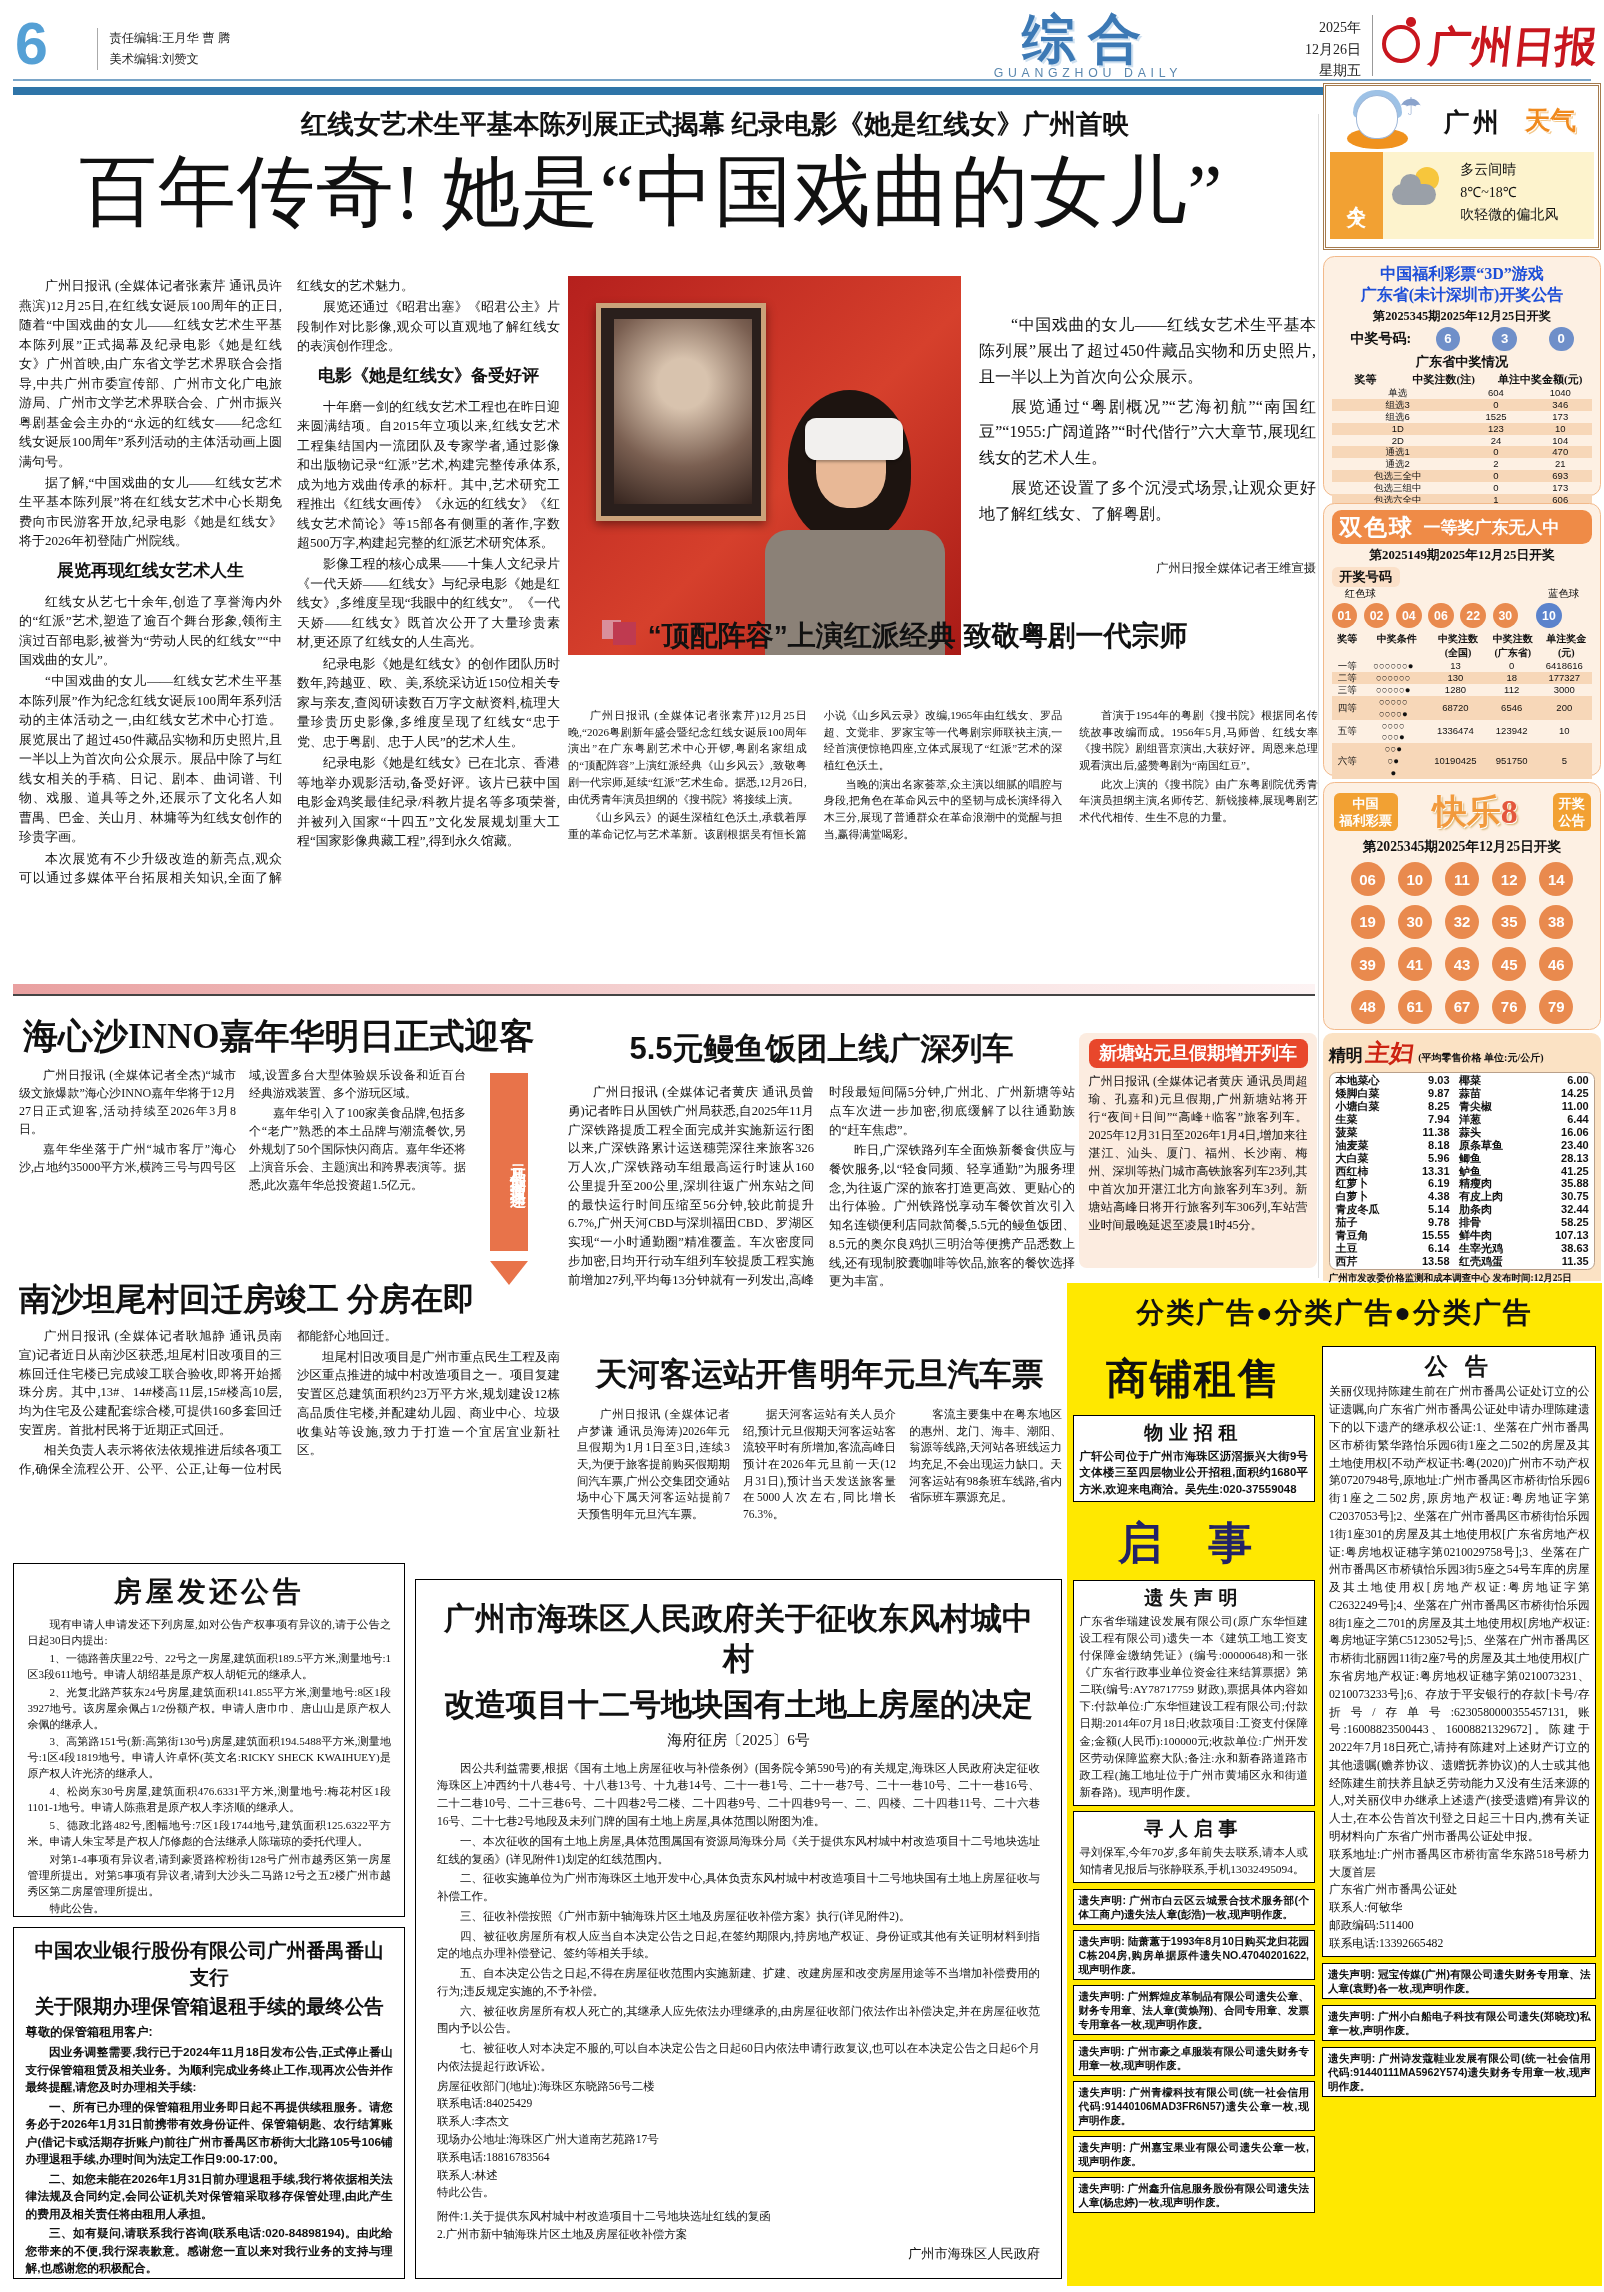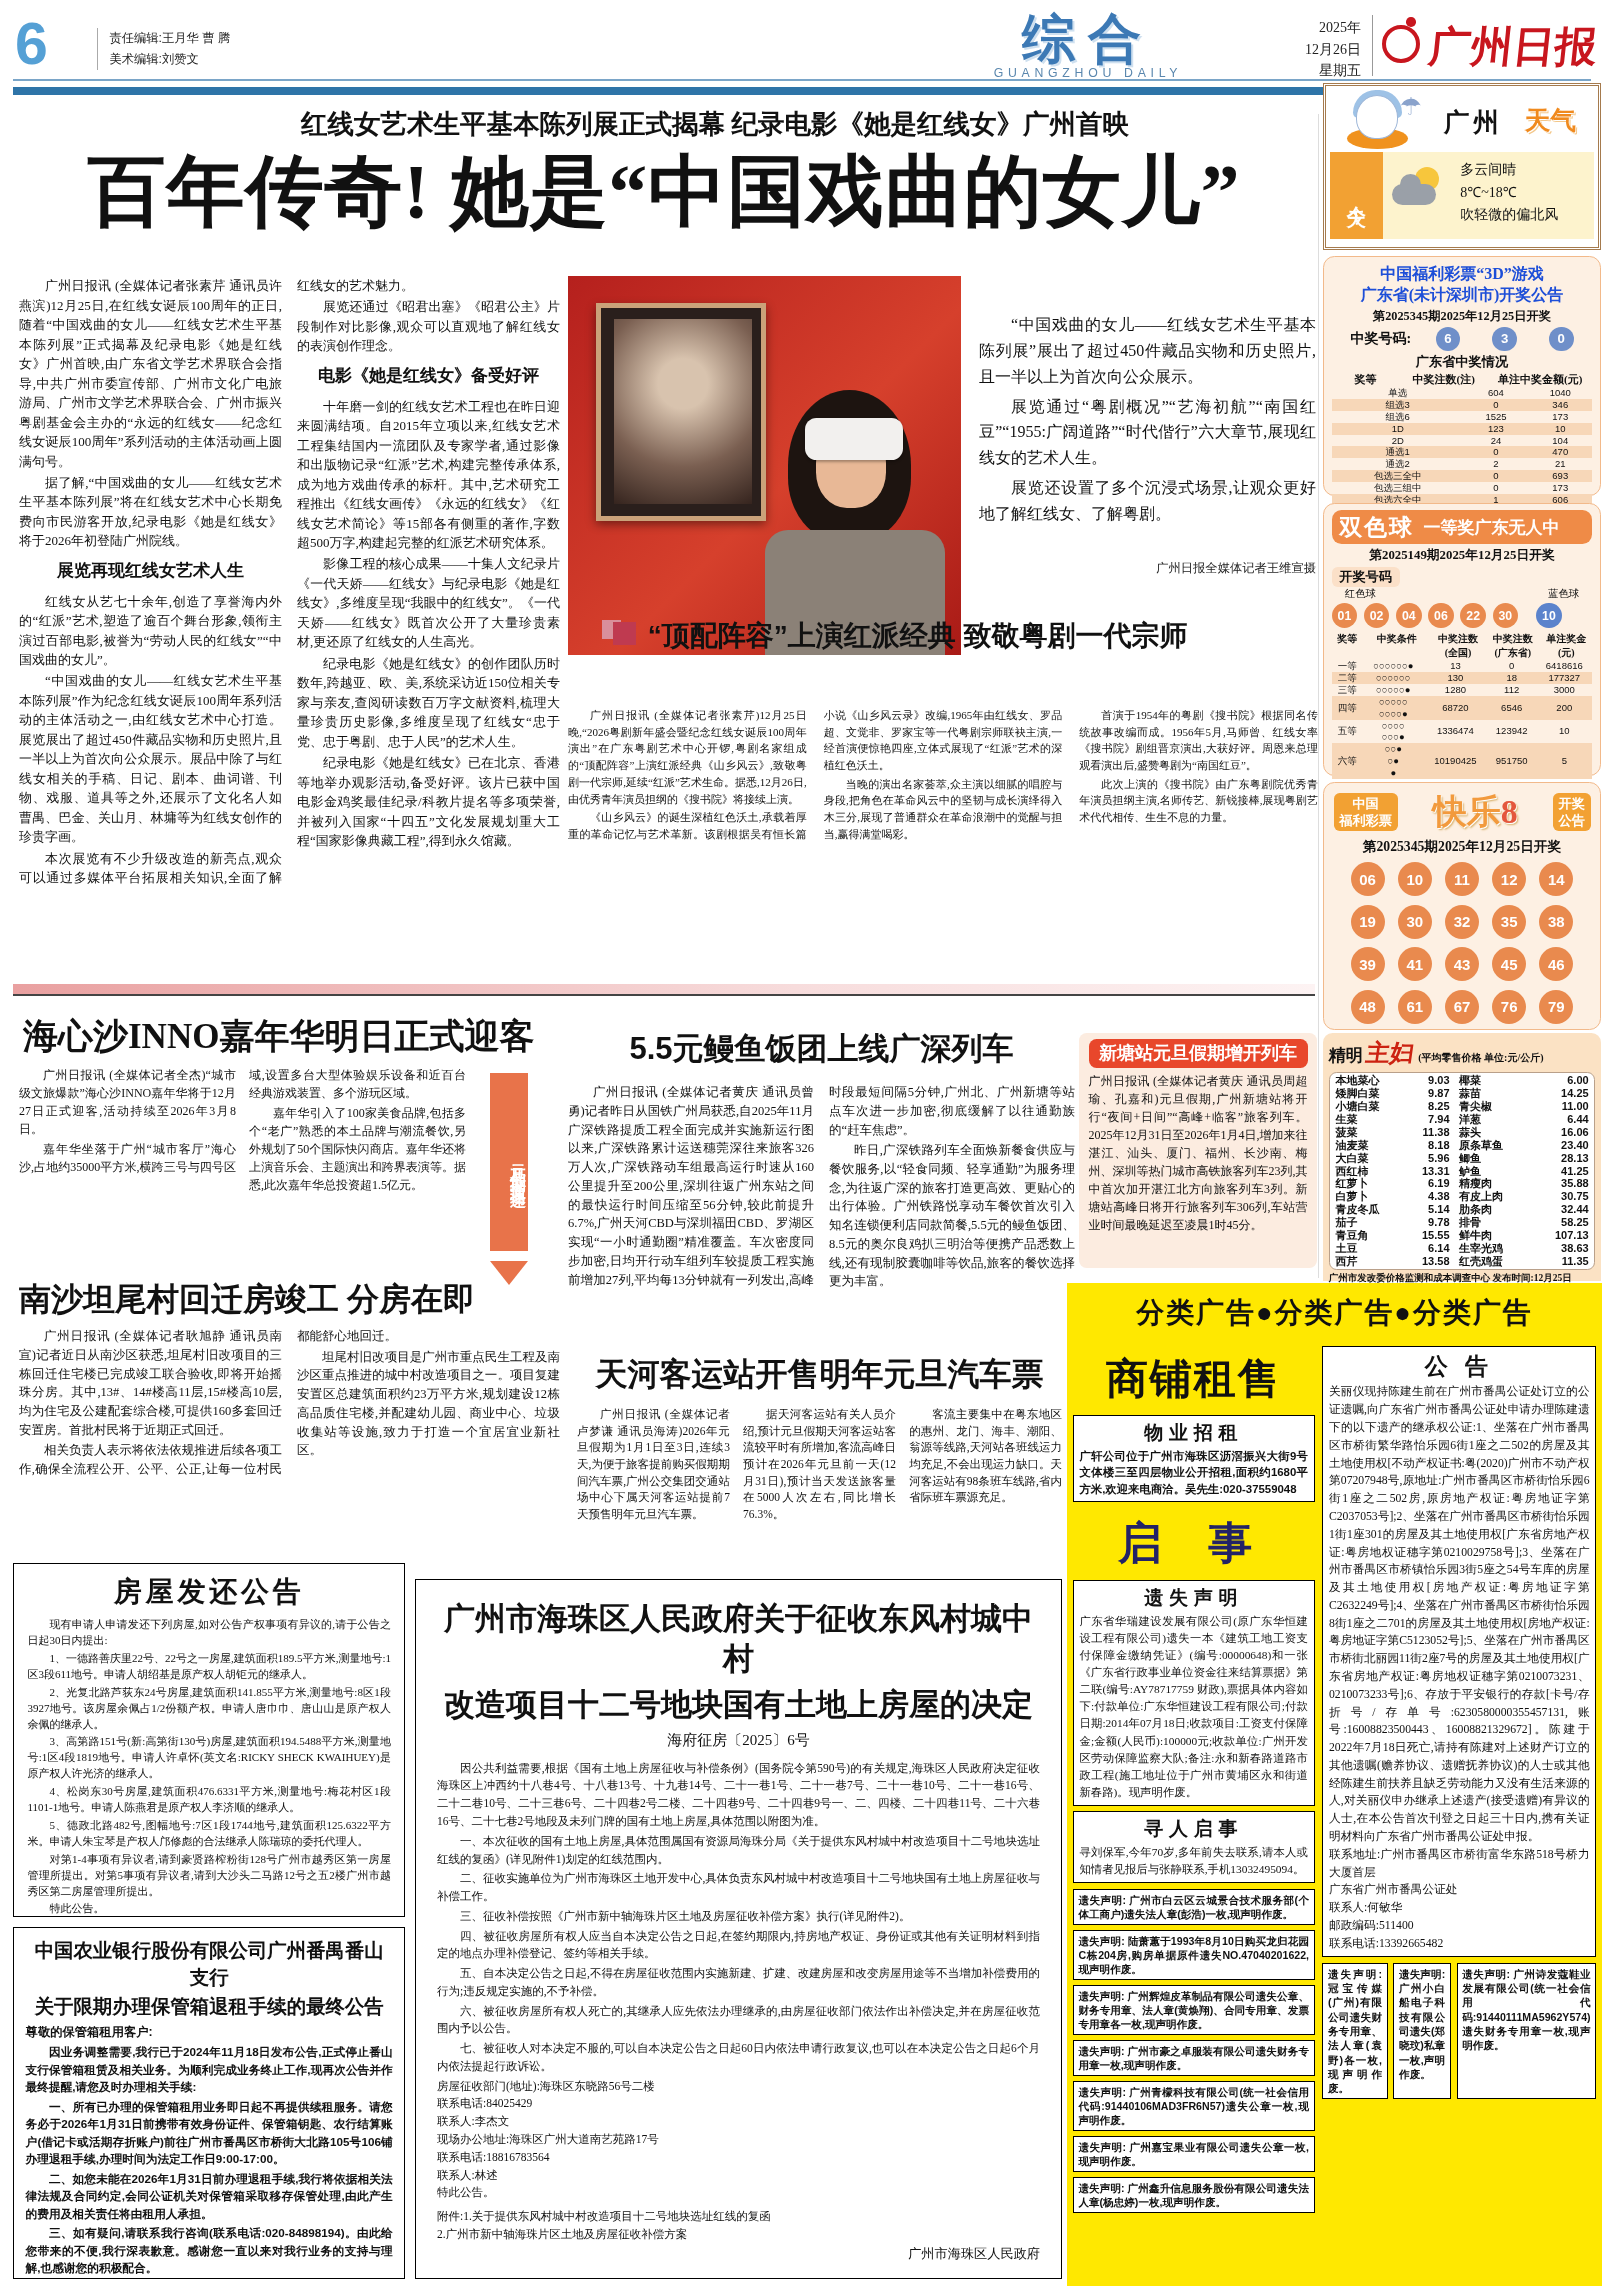--- a/index.html
+++ b/index.html
@@ -17,21 +17,21 @@
   .dateblk{left:1259px;top:17px;width:102px;text-align:right;font-size:14px;line-height:1.55;color:#222;}
   .hdr-div{left:1372px;top:15px;width:0.9px;height:61px;background:#999;}
   .brand{left:1384px;top:19px;font-size:42px;font-weight:bold;color:#c8161e;transform:skewX(-6deg);font-family:"Liberation Serif",serif;}
   .brand-ring{left:1382px;top:24.6px;width:38px;height:38px;border:4.7px solid #c8161e;border-radius:50%;}
   .brand-dot{left:1406px;top:17px;width:9.5px;height:9.5px;background:#c8161e;border-radius:50%;}
   .rule-thin{left:13.2px;top:79px;width:1578px;height:1.9px;background:#7aa5c8;}
   .rule-thick{left:13.2px;top:87px;width:1578px;height:7.6px;background:#2e74a8;}
   .side-div{left:1318px;top:114px;width:0.9px;height:1164px;background:#ddd;}
   
   .kicker{left:114px;top:106px;width:1202px;text-align:center;font-size:26.5px;font-weight:600;}
-  .bigheadline{left:13px;top:140px;width:1302px;text-align:center;font-size:78px;font-weight:700;letter-spacing:0.9px;}
+  .bigheadline{left:0;top:140px;width:1302px;text-align:center;font-size:78px;font-weight:400;letter-spacing:0.9px;}
   .leadbody{left:19px;top:276px;width:541px;height:702px;column-count:2;column-gap:15px;
             font-size:13px;line-height:1.5;overflow:hidden;}
   .colsub{font-size:17px;font-weight:bold;text-align:center;margin:7.6px 0;font-family:"Liberation Sans",sans-serif;}
   .photo{left:568px;top:276px;width:393px;height:379px;background:linear-gradient(135deg,#b5201d,#d6402c 55%,#a81a16);overflow:hidden;}
   .frame{position:absolute;left:28px;top:26.5px;width:170px;height:218px;background:#2a1f1c;border:5.7px solid #caa27a;box-shadow:0 3.8px 9.5px rgba(0,0,0,.45);}
   .frame-inner{position:absolute;left:13.2px;top:11.4px;width:138px;height:185px;background:radial-gradient(circle at 50% 35%,#d8c3ae 0 18%,#7a5f51 60%,#35241e);}
   .visitor-hair{position:absolute;left:220px;top:114px;width:123px;height:151px;background:#1d1410;border-radius:50% 50% 42% 42%;}
   .visitor-face{position:absolute;left:248px;top:151px;width:70px;height:81px;background:#e8b896;border-radius:44%;}
   .vr{position:absolute;left:237px;top:142px;width:98px;height:42px;background:#f2f0ee;border-radius:11.4px;box-shadow:0 1.9px 2.8px rgba(0,0,0,.3);}
   .coat{position:absolute;left:197px;top:254px;width:180px;height:125px;background:#8b8177;border-radius:23px 23px 0 0;}
@@ -703,21 +703,21 @@
         <h4 style="font-size:23px;" data-name="public-notice-title">公 告</h4>
         <div class="ad-body just" data-name="public-notice-body">关丽仪现持陈建生前在广州市番禺公证处订立的公证遗嘱,向广东省广州市番禺公证处申请办理陈建遗下的以下遗产的继承权公证:1、坐落在广州市番禺区市桥街繁华路怡乐园6街1座之二502的房屋及其土地使用权[不动产权证书:粤(2020)广州市不动产权第07207948号,原地址:广州市番禺区市桥街怡乐园6街1座之二502房,原房地产权证:粤房地证字第C2037053号];2、坐落在广州市番禺区市桥街怡乐园1街1座301的房屋及其土地使用权[广东省房地产权证:粤房地权证穗字第0210029758号];3、坐落在广州市番禺区市桥镇怡乐园3街5座之54号车库的房屋及其土地使用权[房地产权证:粤房地证字第C2632249号];4、坐落在广州市番禺区市桥街怡乐园8街1座之二701的房屋及其土地使用权[房地产权证:粤房地证字第C5123052号];5、坐落在广州市番禺区市桥街北丽园11街2座7号的房屋及其土地使用权[广东省房地产权证:粤房地权证穗字第0210073231、0210073233号];6、存放于平安银行的存款[卡号/存折号/存单号:6230580000355457131,账号:16008823500443、16008821329672]。陈建于2022年7月18日死亡,请持有陈建对上述财产订立的其他遗嘱(赡养协议、遗赠抚养协议)的人士或其他经陈建生前扶养且缺乏劳动能力又没有生活来源的人,对关丽仪申办继承上述遗产(接受遗赠)有异议的人士,在本公告首次刊登之日起三十日内,携有关证明材料向广东省广州市番禺公证处申报。</div>
         <div class="ad-body">
             <div data-name="public-notice-contact-line">联系地址:广州市番禺区市桥街富华东路518号桥力大厦首层</div>
             <div data-name="public-notice-contact-line">广东省广州市番禺公证处</div>
             <div data-name="public-notice-contact-line">联系人:何敏华</div>
             <div data-name="public-notice-contact-line">邮政编码:511400</div>
             <div data-name="public-notice-contact-line">联系电话:13392665482</div>
           </div>
       </div>
-      <div style="display:flex;gap:5.7px;">
+      <div style="display:flex;flex-direction:column;gap:5.7px;">
           <div class="sad" data-name="small-ad">遗失声明: 冠宝传媒(广州)有限公司遗失财务专用章、法人章(袁野)各一枚,现声明作废。</div>
           <div class="sad" data-name="small-ad">遗失声明: 广州小白船电子科技有限公司遗失(郑晓玟)私章一枚,声明作废。</div>
           <div class="sad" data-name="small-ad">遗失声明: 广州诗发蔻鞋业发展有限公司(统一社会信用代码:91440111MA5962Y574)遗失财务专用章一枚,现声明作废。</div>
         </div>
     </div>
   </div>
 
 </div>
 
 

